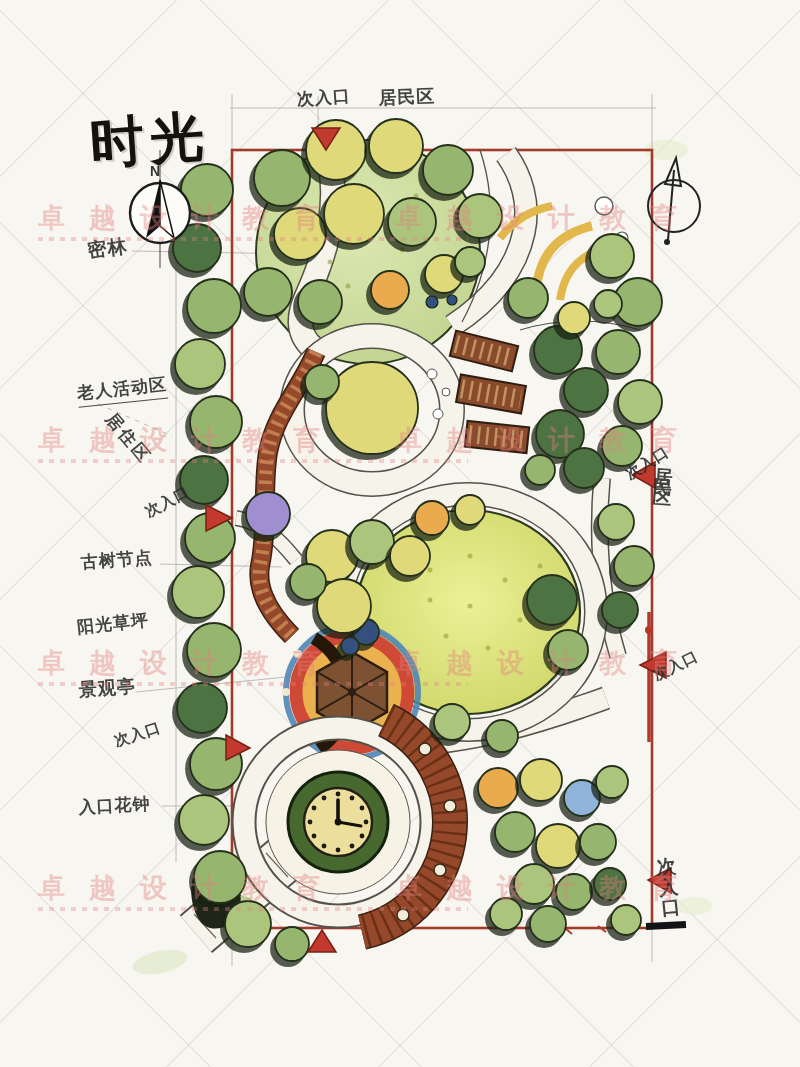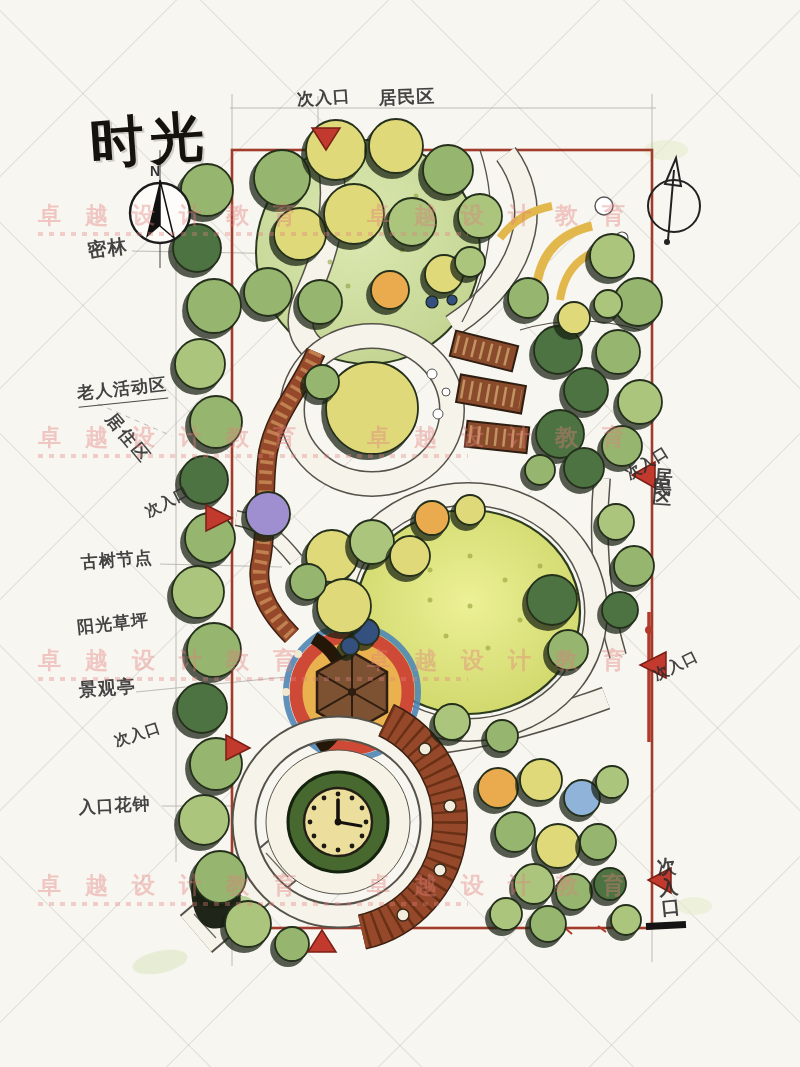--- a/index.html
+++ b/index.html
@@ -24,21 +24,21 @@
   }
   .title{
     position:absolute;left:90px;top:104px;font-size:54px;font-weight:900;color:#15120e;
     letter-spacing:6px;transform:rotate(-4deg);text-shadow:2px 2px 0 rgba(20,20,20,.18);
   }
   .vert{writing-mode:vertical-rl;}
   .wrapcol{white-space:normal;width:26px;line-height:1.08;}
   .underbar{position:absolute;background:#141414;}
   
   .wm{position:absolute;left:38px;right:0;pointer-events:none;}
-  .wm-text{font-size:23px;font-weight:800;color:#e2807d;letter-spacing:24px;white-space:nowrap;opacity:.40;}
+  .wm-text{font-size:27px;font-weight:800;color:#e2807d;letter-spacing:24px;white-space:nowrap;opacity:.40;}
   .wm-sub{margin-top:1px;height:4px;width:430px;opacity:.35;
     background:repeating-linear-gradient(90deg,#e2807d 0 5px,transparent 5px 11px);}
 </style>
 </head>
 <body>
 
 <div class="stage">
 
   <svg width="800" height="1067" viewBox="0 0 800 1067">
     <defs>

